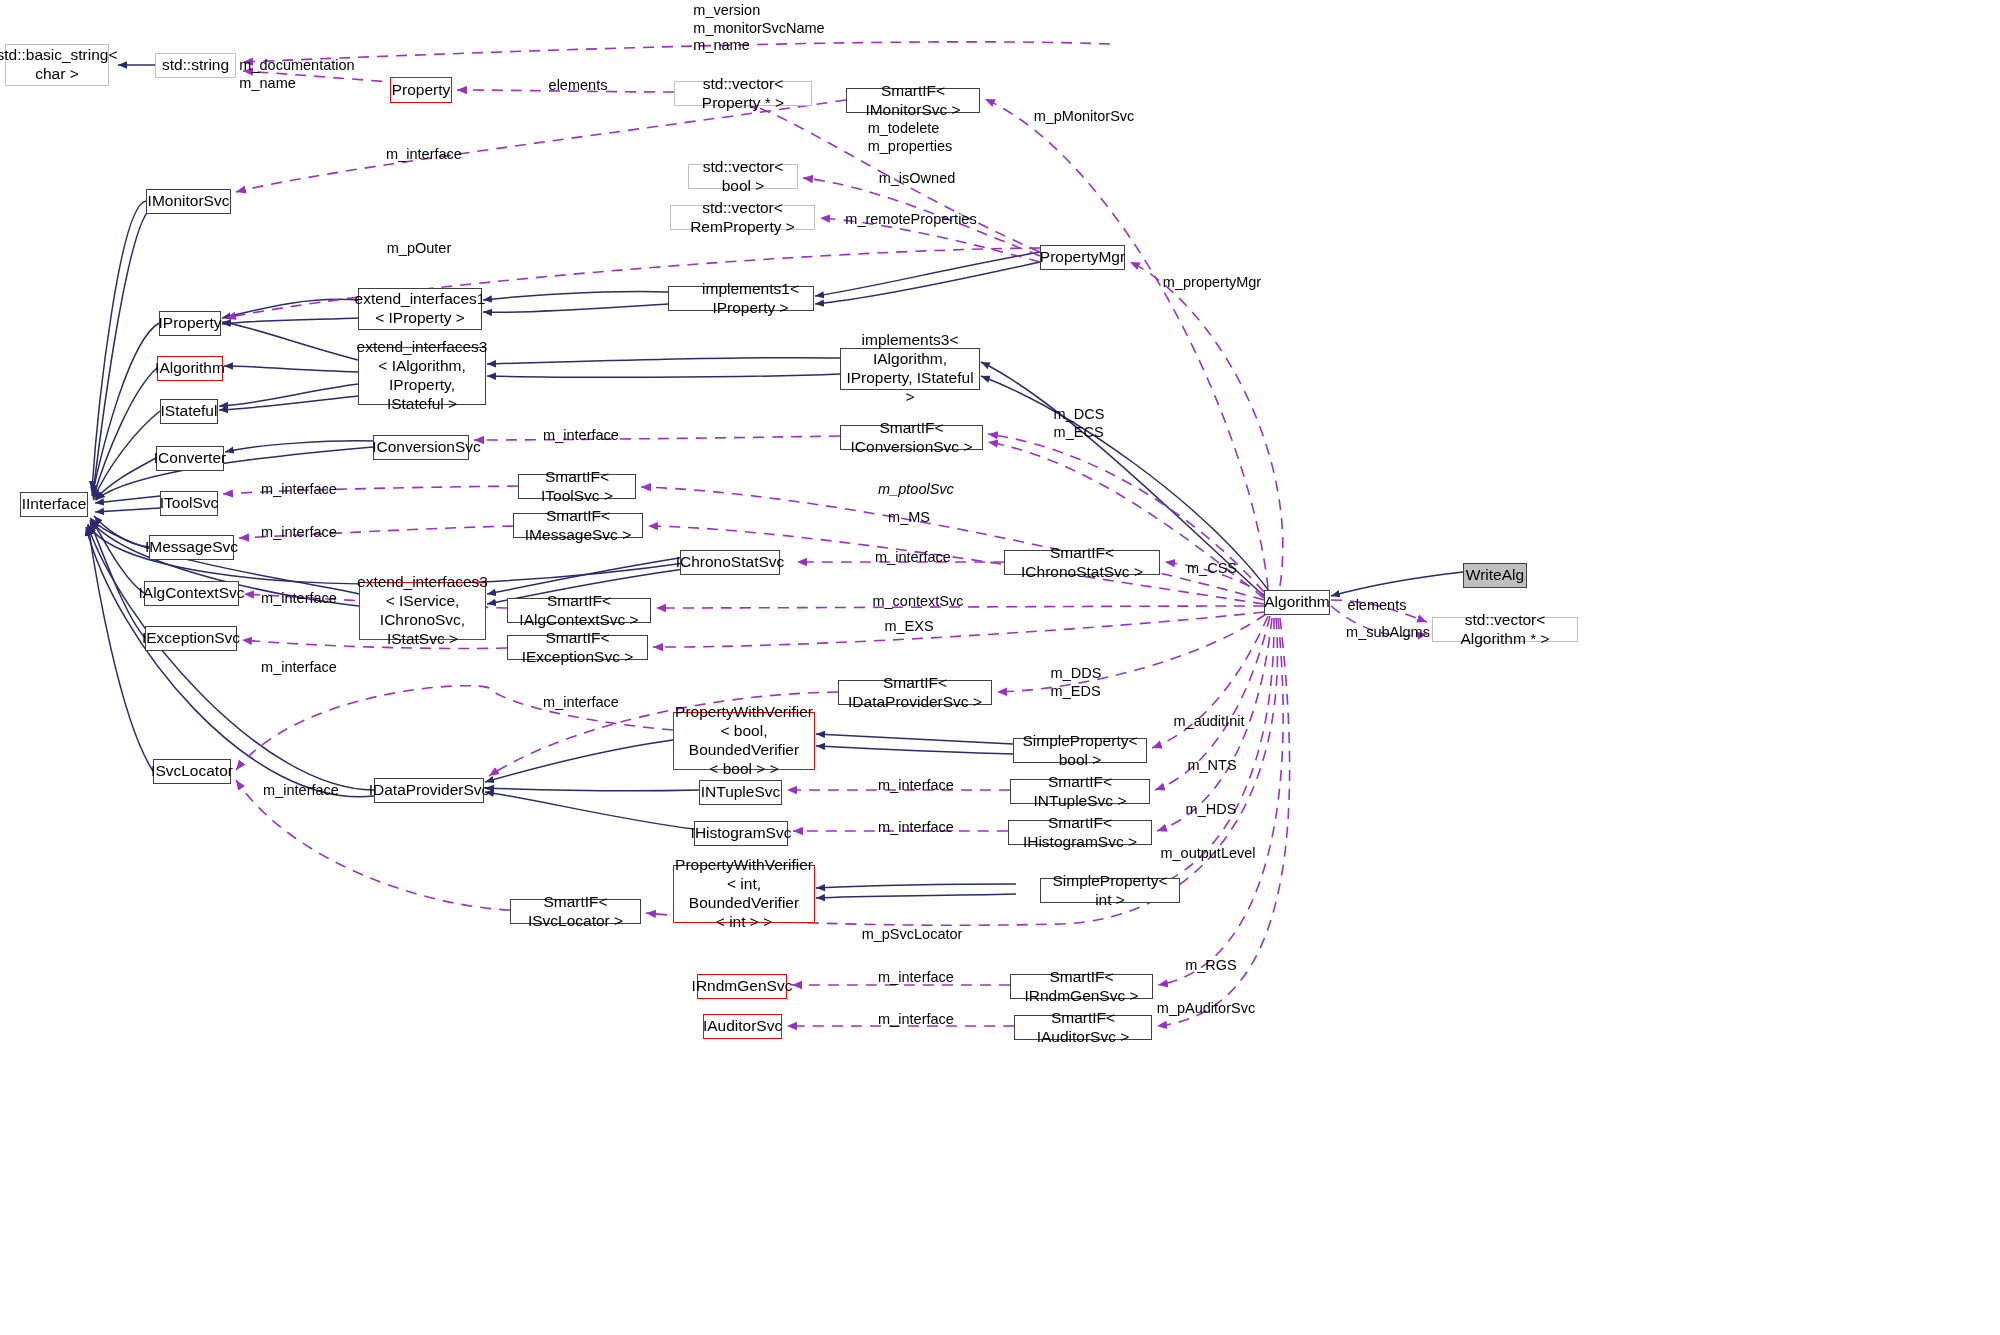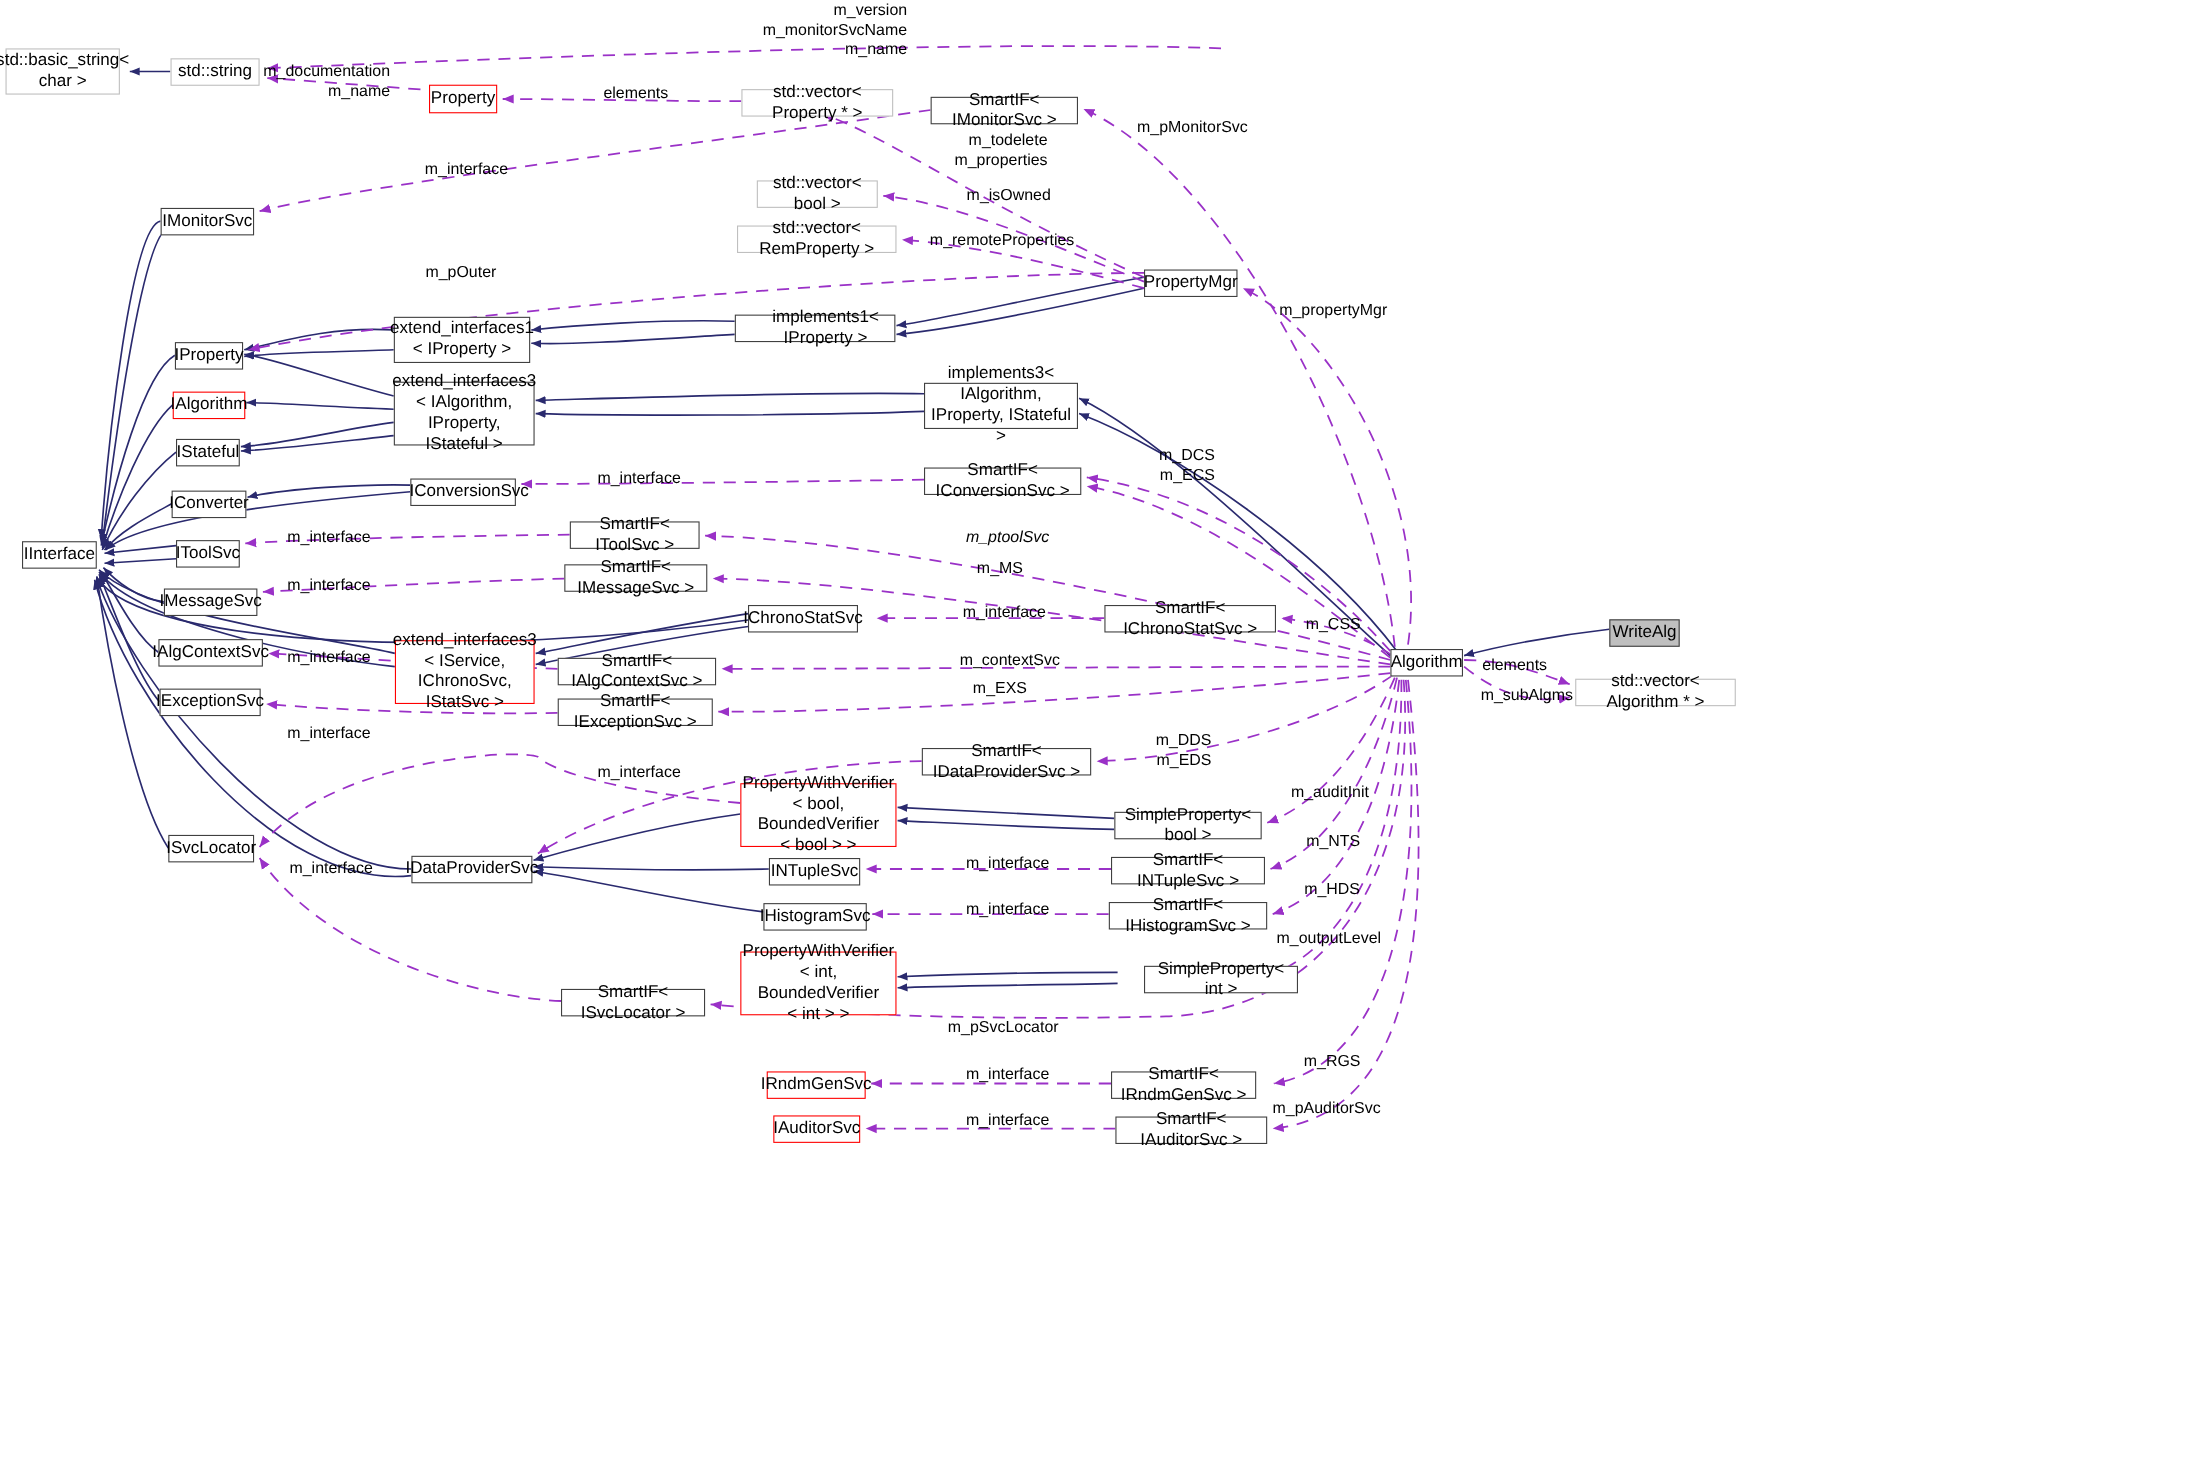--- a/index.html
+++ b/index.html
@@ -52,21 +52,21 @@
   
   .node.focus {
     border: 1.5px solid #404040;
     background: #bfbfbf;
   }
   .edge-label {
     position: absolute;
     font-size: 14.5px;
     color: #000000;
     white-space: pre-line;
-    text-align: right;
+    text-align: left;
     line-height: 1.22;
     transform: translateX(-50%);
   }
 </style>
 </head>
 <body>
 
 <div id="canvas">
 
   <svg class="edges" viewBox="0 0 2000 1335">
@@ -273,21 +273,21 @@
       <div class="node dark" style="left: 699px; top: 780px; width: 83px; height: 25px;">INTupleSvc</div>
       <div class="node dark" style="left: 1010px; top: 779px; width: 140px; height: 25px;">SmartIF&lt; INTupleSvc &gt;</div>
       <div class="node dark" style="left: 694px; top: 821px; width: 94px; height: 25px;">IHistogramSvc</div>
       <div class="node dark" style="left: 1008px; top: 820px; width: 144px; height: 25px;">SmartIF&lt; IHistogramSvc &gt;</div>
       <div class="node red" style="left: 673px; top: 865px; width: 142px; height: 58px;">PropertyWithVerifier
 &lt; int, BoundedVerifier
 &lt; int &gt; &gt;</div>
       <div class="node dark" style="left: 1016px; top: 878px; width: 140px; height: 25px; margin-left: 24px;">SimpleProperty&lt; int &gt;</div>
       <div class="node dark" style="left: 510px; top: 899px; width: 131px; height: 25px;">SmartIF&lt; ISvcLocator &gt;</div>
       <div class="node red" style="left: 697px; top: 974px; width: 90px; height: 25px;">IRndmGenSvc</div>
-      <div class="node dark" style="left: 1010px; top: 974px; width: 132px; height: 25px;">SmartIF&lt; IRndmGenSvc &gt;</div>
+      <div class="node dark" style="left: 1010px; top: 974px; width: 143px; height: 25px;">SmartIF&lt; IRndmGenSvc &gt;</div>
       <div class="node red" style="left: 703px; top: 1014px; width: 79px; height: 25px;">IAuditorSvc</div>
       <div class="node dark" style="left: 1014px; top: 1015px; width: 138px; height: 25px;">SmartIF&lt; IAuditorSvc &gt;</div>
       <div class="node dark" style="left: 20px; top: 492px; width: 68px; height: 25px;">IInterface</div>
     </div>
   <div id="labels-layer">
       <div class="edge-label" style="left: 759px; top: 2px;">m_version
 m_monitorSvcName
 m_name</div>
       <div class="edge-label" style="left: 297px; top: 57px;">m_documentation
 m_name</div>

